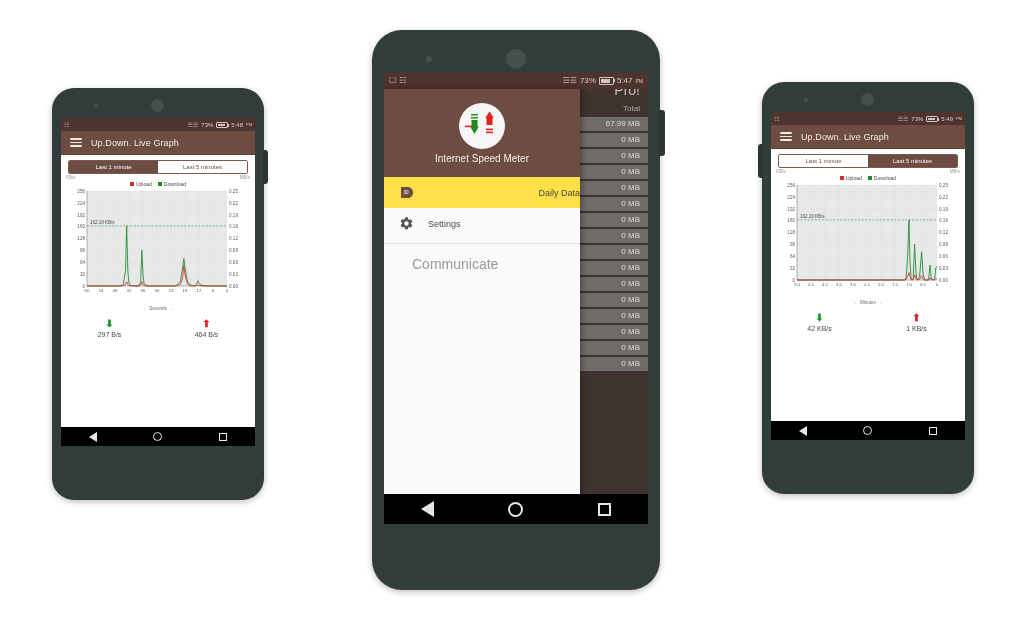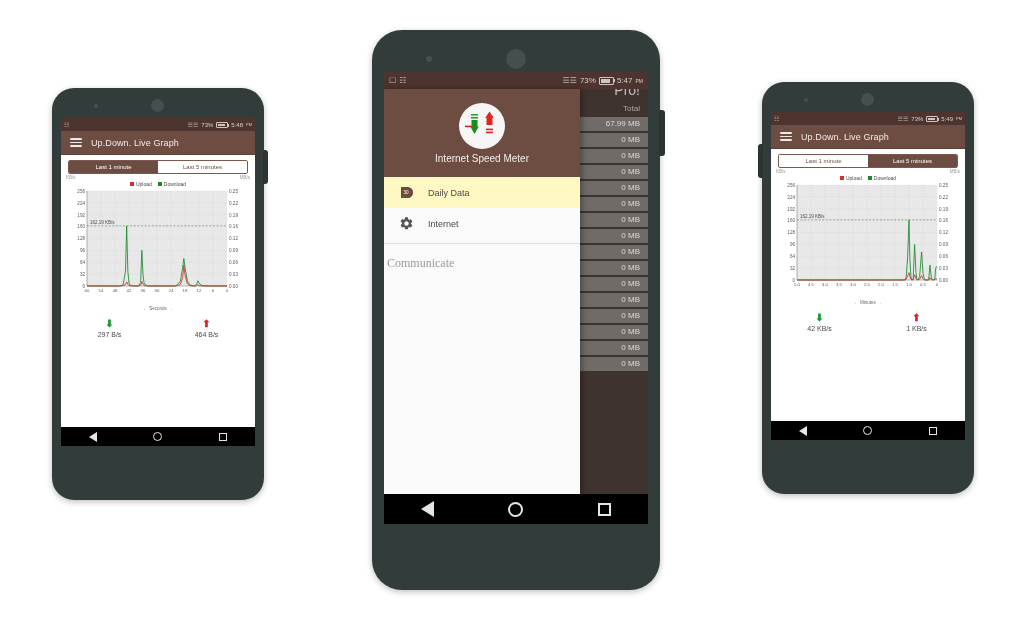--- a/index.html
+++ b/index.html
@@ -141,23 +141,23 @@
   .app-icon {
     width: 46px; height: 46px; border-radius: 50%; background: #f6f6f6;
     display: flex; align-items: center; justify-content: center; gap: 1px;
   }
   .drawer-app-name { color: #f3eeec; font-size: 10px; }
   .drawer-list { flex: 1; background: #fafafa; padding-top: 0; }
   .drawer-item {
     display: flex; align-items: center; gap: 14px; height: 31px; padding-left: 14px;
     font-size: 9px; color: #4a4a4a;
   }
-  .drawer-item.selected { background: #fef9c3; }
+  .drawer-item.selected { background: #fde047; justify-content: space-between; }
   .drawer-sep { height: 1px; background: #e0e0e0; margin: 4px 0; }
-  .drawer-section { font-size: 12px; color: #9a9a9a; padding: 8px 0 6px 3px; font-family: Liberation Serif, serif; }
+  .drawer-section { font-size: 14px; color: #9a9a9a; padding: 8px 0 6px 28px; }
   .d-ico { width: 16px; height: 16px; display: flex; align-items: center; justify-content: center; }
 </style>
 </head>
 <body>
 
 <div class="phone phone-left">
   <div class="phone-side"></div>
   <div class="cam"></div>
   <div class="spk"></div>
 
@@ -363,21 +363,21 @@
             </svg>
           </span>
           <span>Daily Data</span>
         </div>
         <div class="drawer-item">
           <span class="d-ico">
             <svg width="15" height="15" viewBox="0 0 24 24">
               <path fill="#555" d="M19.14 12.94a7.07 7.07 0 000-1.88l2.03-1.58a.5.5 0 00.12-.64l-1.92-3.32a.5.5 0 00-.6-.22l-2.39.96a7.03 7.03 0 00-1.63-.94l-.36-2.54A.5.5 0 0013.9 2h-3.8a.5.5 0 00-.49.42l-.36 2.54c-.59.24-1.13.56-1.63.94l-2.39-.96a.5.5 0 00-.6.22L2.71 8.48a.5.5 0 00.12.64l2.03 1.58a7.07 7.07 0 000 1.88L2.83 14.2a.5.5 0 00-.12.64l1.92 3.32c.13.22.39.31.6.22l2.39-.96c.5.38 1.04.7 1.63.94l.36 2.54c.04.24.25.42.49.42h3.8c.24 0 .45-.18.49-.42l.36-2.54c.59-.24 1.13-.56 1.63-.94l2.39.96c.22.09.47 0 .6-.22l1.92-3.32a.5.5 0 00-.12-.64l-2.03-1.58zM12 15.6A3.6 3.6 0 1112 8.4a3.6 3.6 0 010 7.2z"></path>
             </svg>
           </span>
-          <span>Internet</span>
+          <span>Settings</span>
         </div>
 
         <div class="drawer-sep"></div>
         <div class="drawer-section">Communicate</div>
 
       </div>
     </div>
 
     <div class="navbar">
       <span class="tri"></span>

